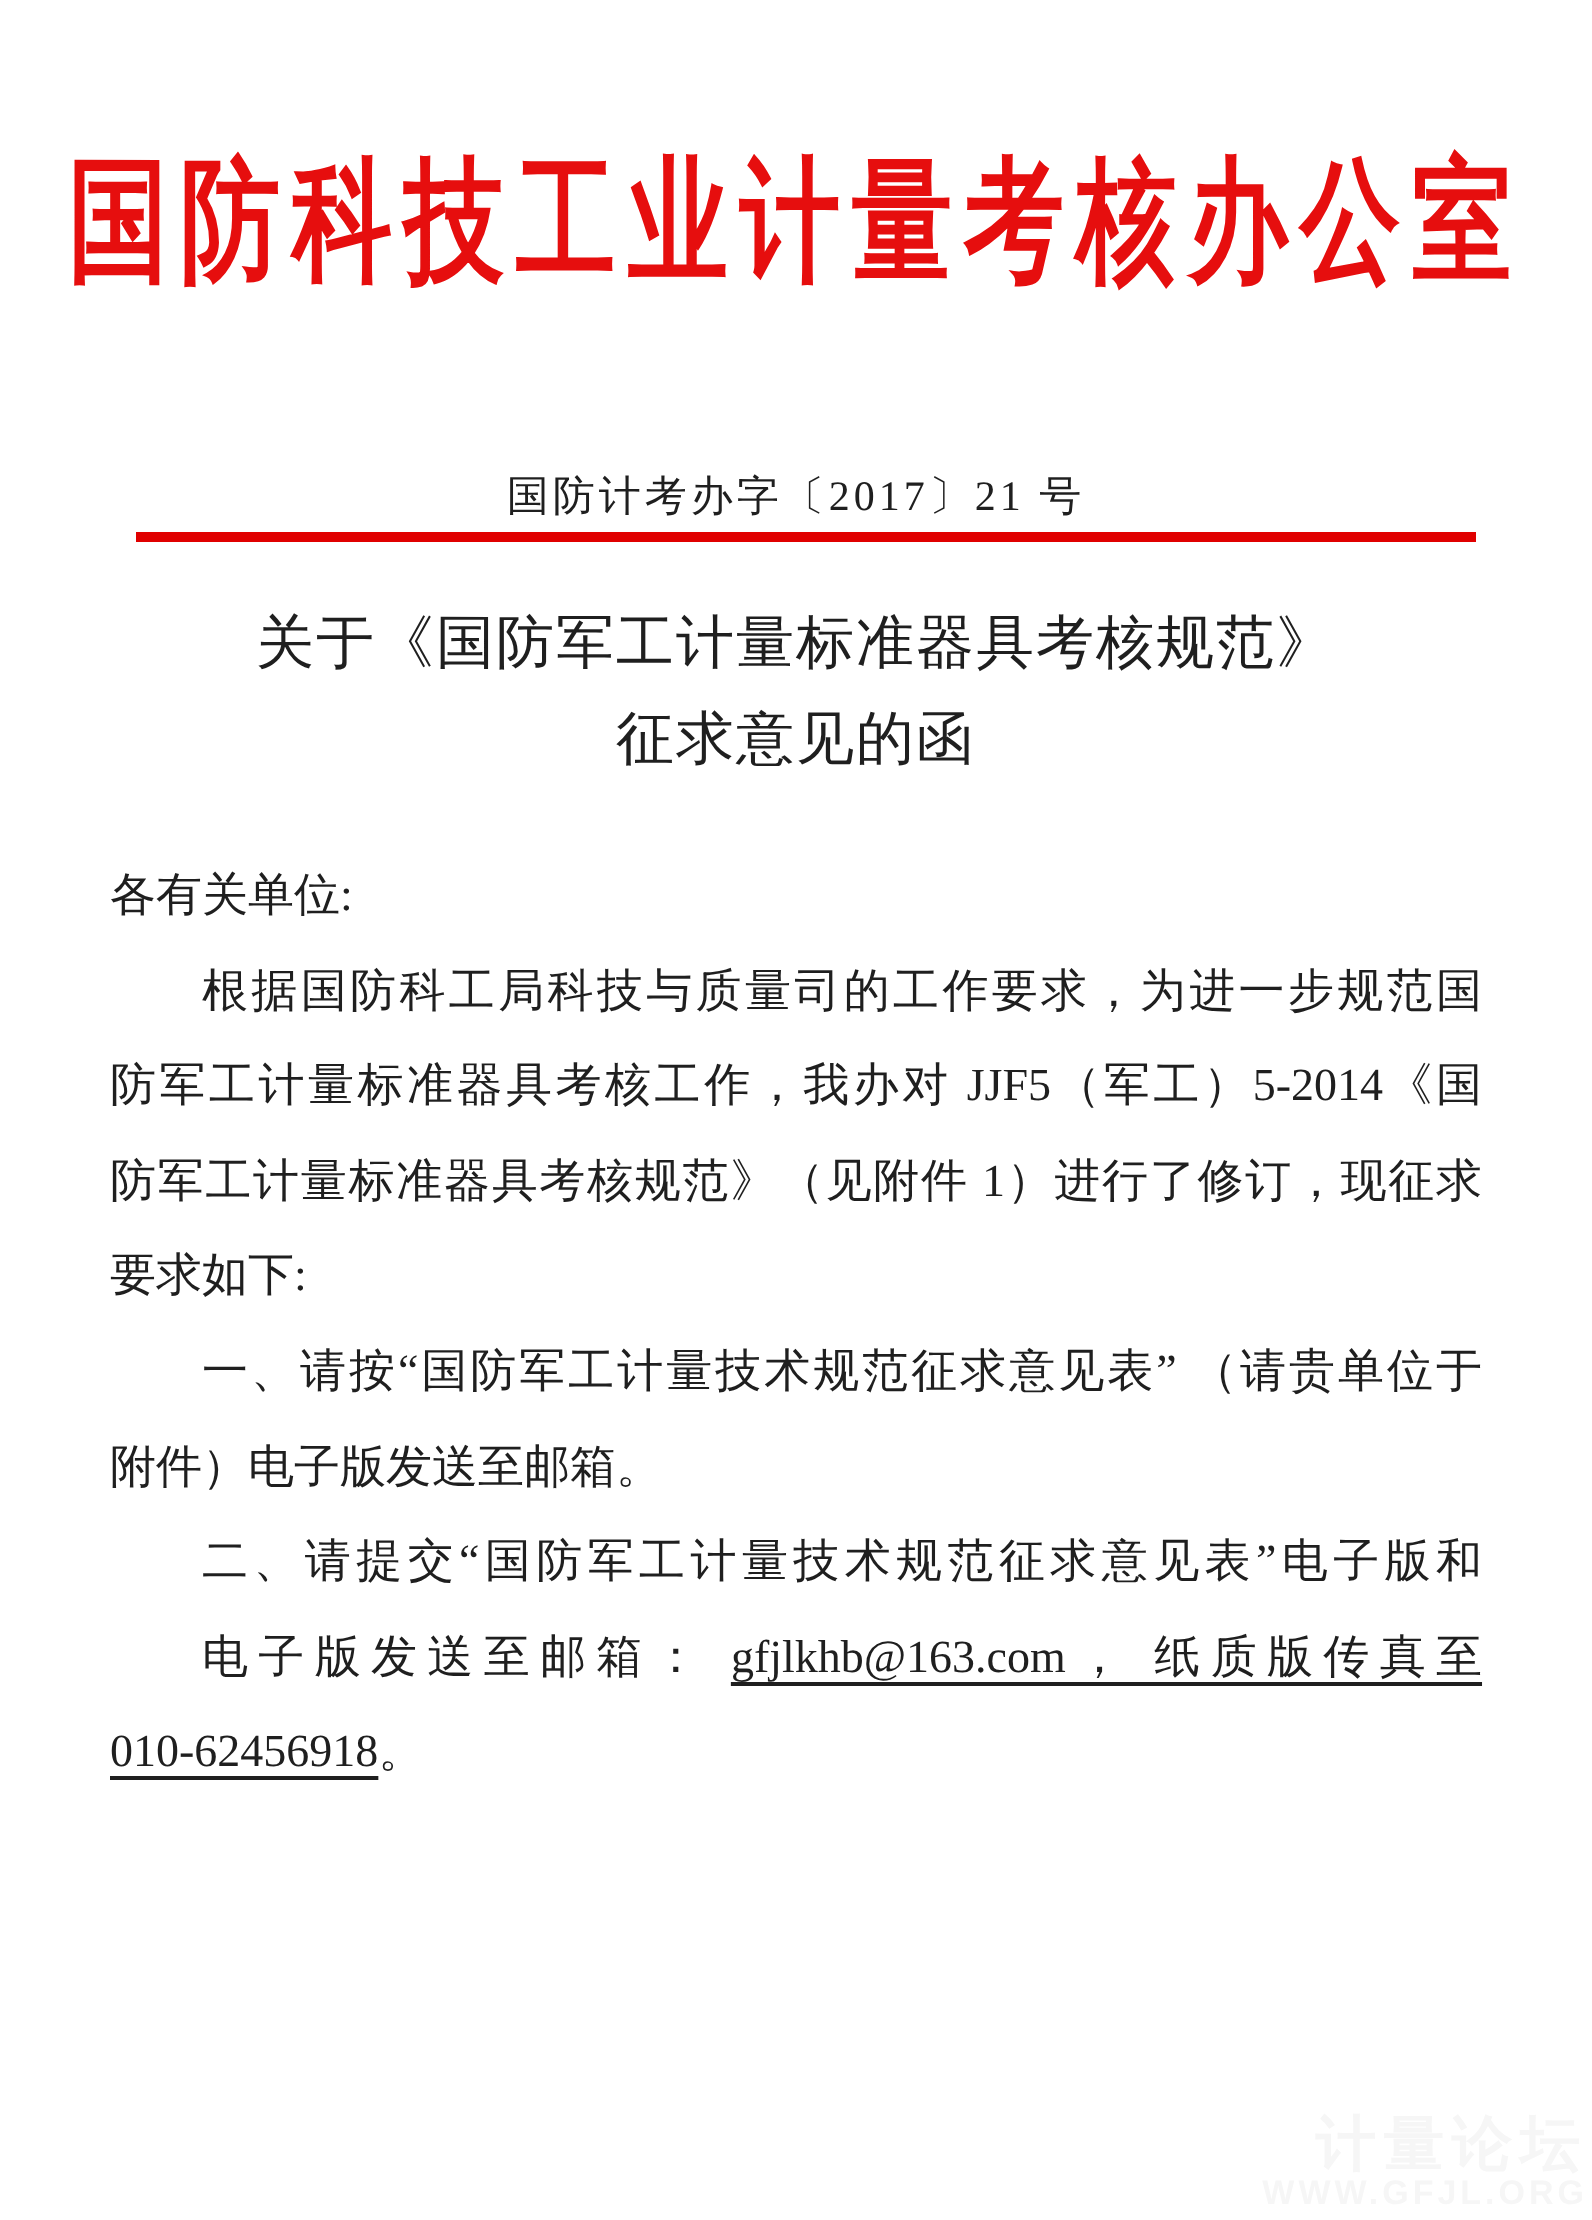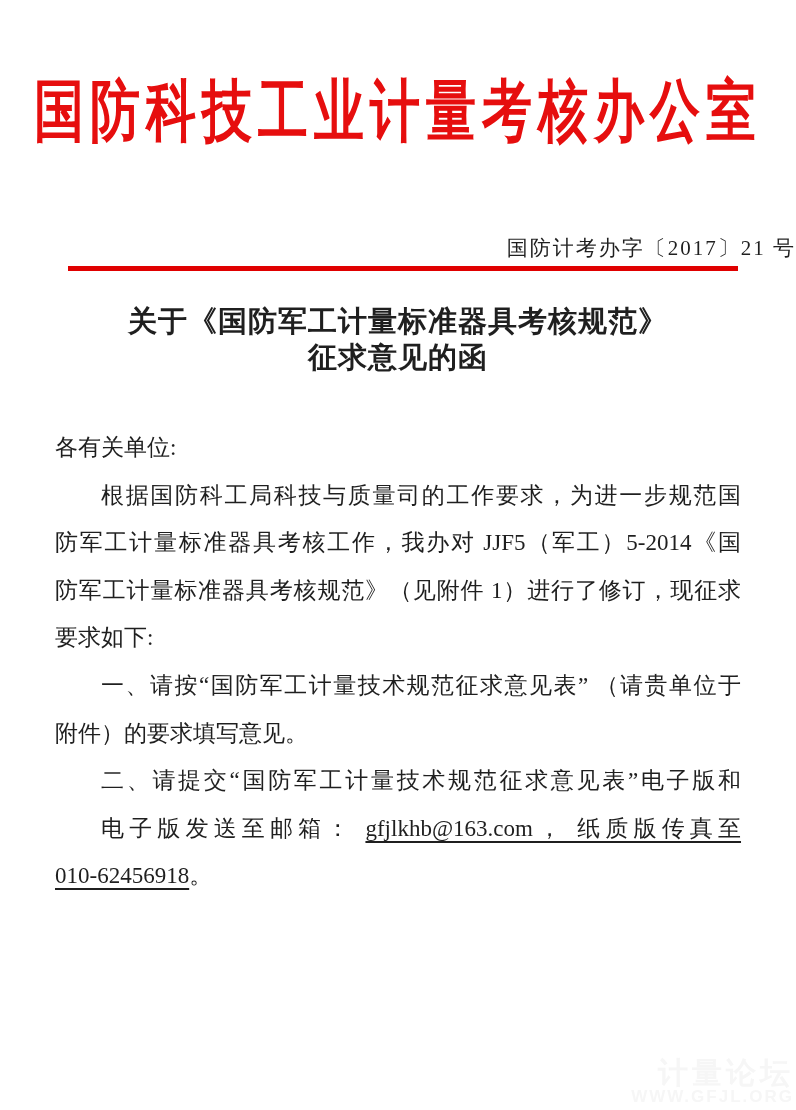--- a/index.html
+++ b/index.html
@@ -28,45 +28,45 @@
     transform: scaleY(1.35);
     transform-origin: top center;
     white-space: nowrap;
   }
   
   .doc-number {
     position: absolute;
     top: 234px;
     left: 0;
     width: 100%;
-    text-align: right;
+    text-align: center;
     font-size: 21px;
     letter-spacing: 2px;
   }
   
   .red-rule {
     position: absolute;
     top: 266px;
     left: 68px;
     right: 58px;
     height: 5px;
     background: #e00000;
   }
   
   .doc-title-1, .doc-title-2 {
     position: absolute;
     left: 0;
     width: 100%;
     text-align: center;
-    font-weight: 700;
+    font-weight: 400;
     font-size: 29px;
     letter-spacing: 1px;
   }
   .doc-title-1 { top: 302px; }
-  .doc-title-2 { top: 338px; }
+  .doc-title-2 { top: 350px; }
   
   .doc-body {
     position: absolute;
     top: 424px;
     left: 55px;
     right: 55px;
     font-size: 23px;
   }
   .body-line {
     line-height: 47.6px;
@@ -115,21 +115,21 @@
 
   <div class="doc-title-2">征求意见的函</div>
 
   <div class="doc-body">
       <div class="body-line"><span>各有关单位:</span></div>
       <div class="body-line indent justify"><span>根据国防科工局科技与质量司的工作要求，为进一步规范国</span></div>
       <div class="body-line justify"><span>防军工计量标准器具考核工作，我办对 JJF5（军工）5-2014《国</span></div>
       <div class="body-line justify"><span>防军工计量标准器具考核规范》（见附件 1）进行了修订，现征求</span></div>
       <div class="body-line"><span>要求如下:</span></div>
       <div class="body-line indent justify"><span>一、请按“国防军工计量技术规范征求意见表” （请贵单位于</span></div>
-      <div class="body-line"><span>附件）的要求填写意见。</span></div>
+      <div class="body-line"><span>附件）电子版发送至邮箱。</span></div>
       <div class="body-line indent justify"><span>二、请提交“国防军工计量技术规范征求意见表”电子版和</span></div>
       <div class="body-line indent justify"><span>电子版发送至邮箱： </span><span class="underline">gfjlkhb@163.com， 纸质版传真至</span></div>
       <div class="body-line"><span class="underline">010-62456918</span><span>。</span></div>
     </div>
 
   <div class="watermark">
     <div class="wm-cn">计量论坛</div>
     <div class="wm-url">WWW.GFJL.ORG</div>
   </div>
 

